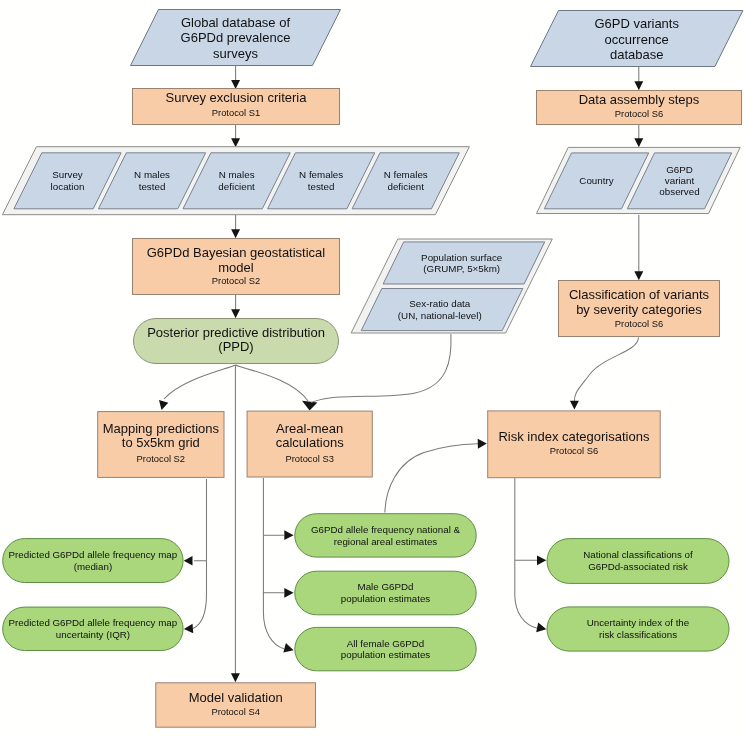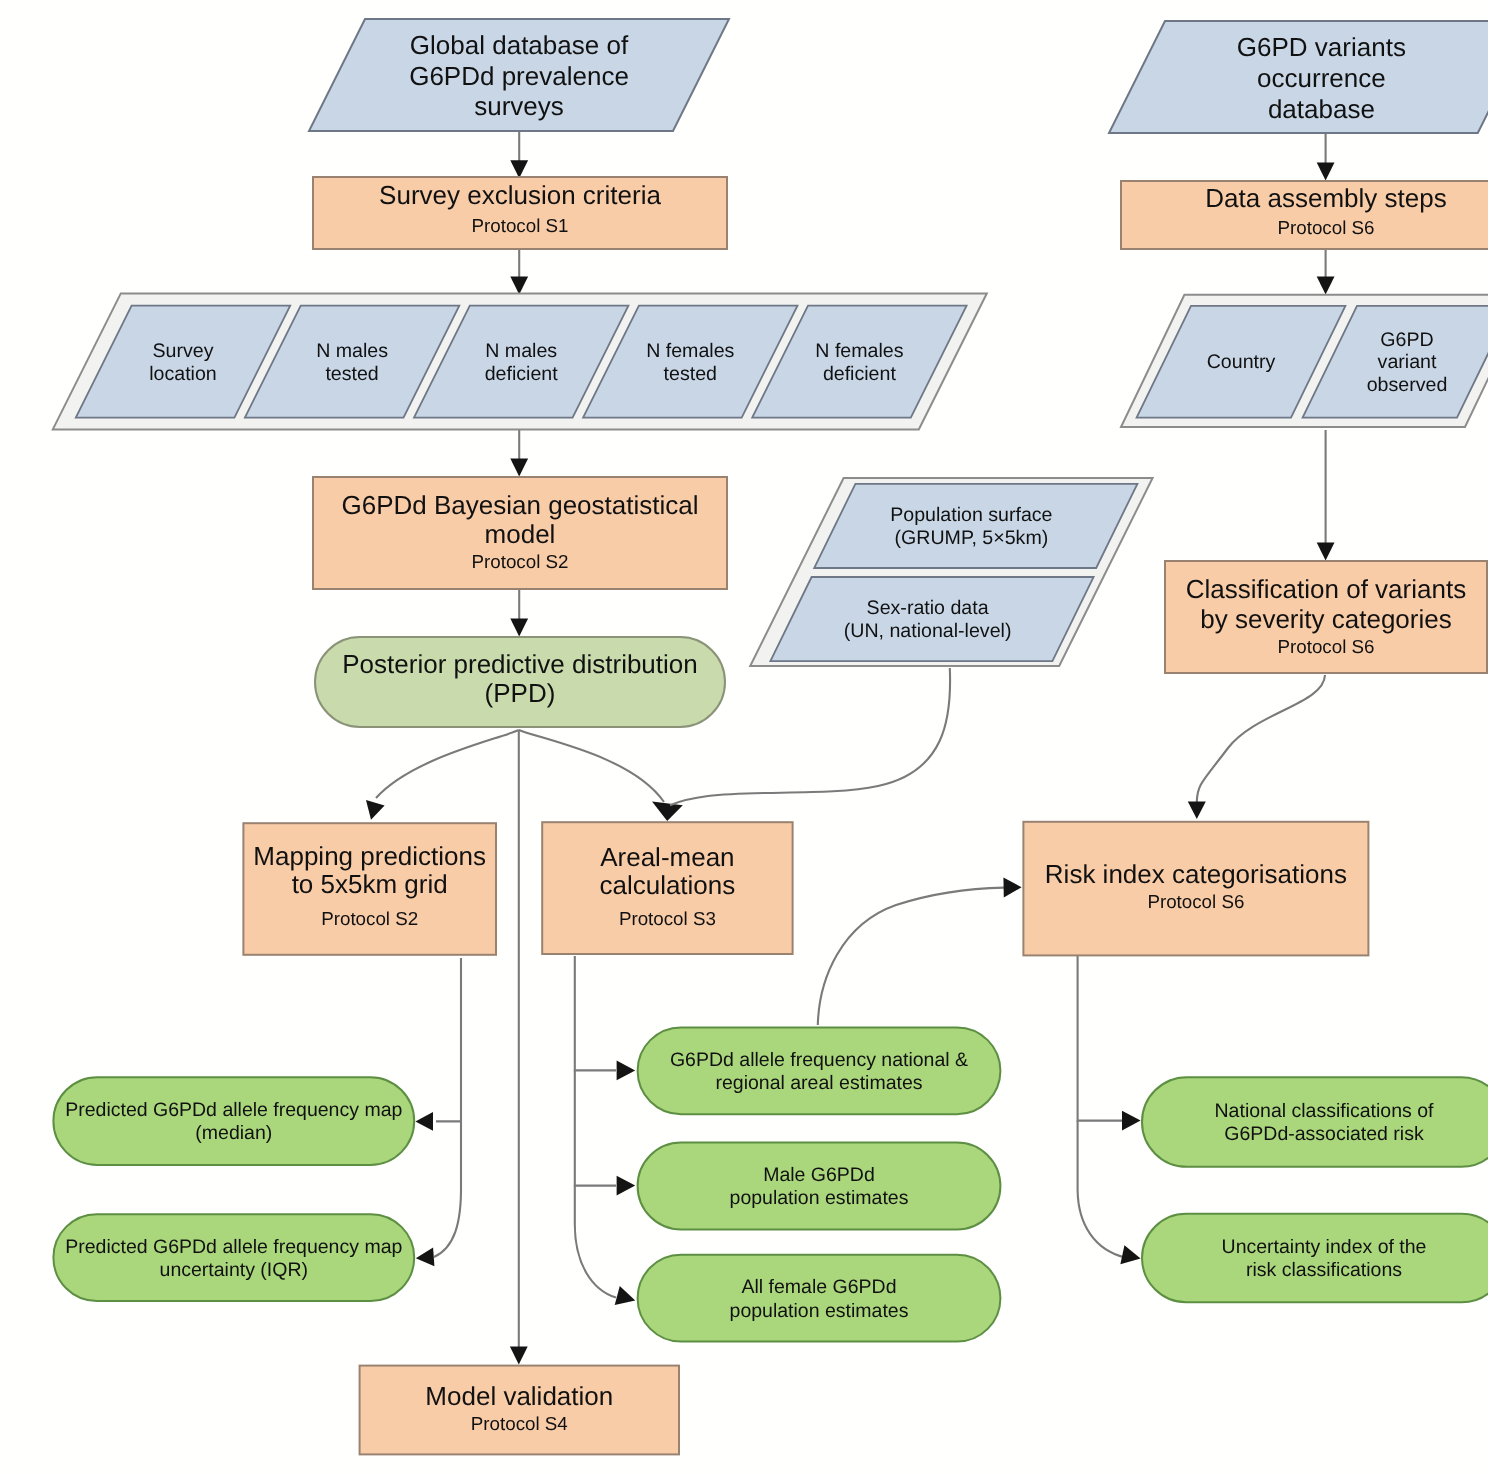--- a/index.html
+++ b/index.html
@@ -1,19 +1,19 @@
 <!DOCTYPE html>
 <html><head>
 <meta charset="utf-8">
 <title>G6PDd mapping workflow diagram</title>
 <style>
   html,body{margin:0;padding:0;}
   body{width:744px;height:737px;overflow:hidden;background:#fffffe;
        font-family:"Liberation Sans",sans-serif;}
-  #diagram-wrap{position:relative;width:656px;height:737px;padding-left:24px;}
+  #diagram-wrap{position:relative;width:656px;height:737px;}
   svg#flowchart{display:block;width:744px;height:737px;}
   text{font-family:"Liberation Sans",sans-serif;fill:#111111;}
   .t-main{font-size:13px;}
   .t-sub{font-size:9.4px;}
   .t-small{font-size:9.75px;}
   .t-tiny{font-size:9.8px;}
   .edge{fill:none;stroke:#7a7a7a;stroke-width:1.05;}
   .arrowhead{fill:#141414;stroke:none;}
 </style>
 </head>

